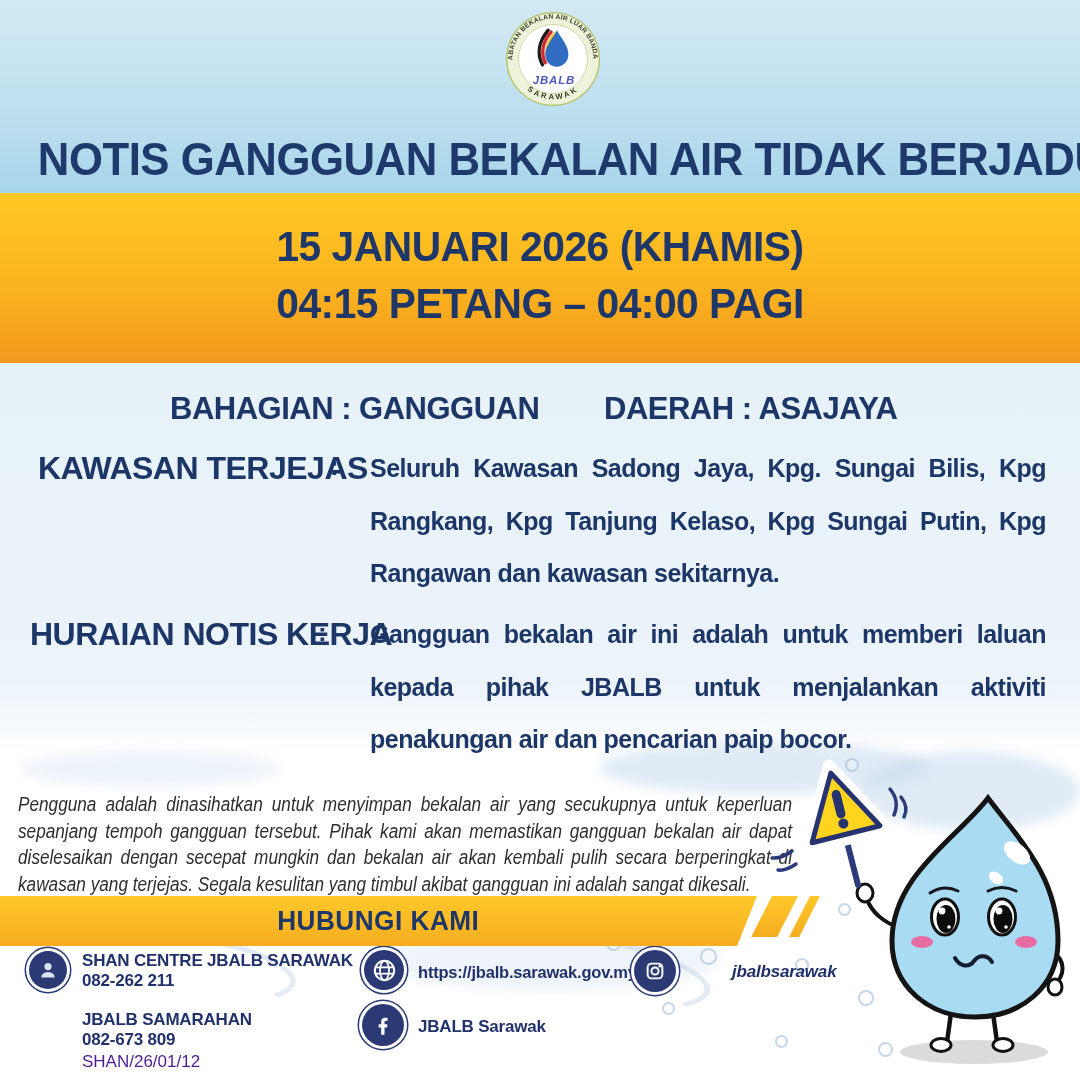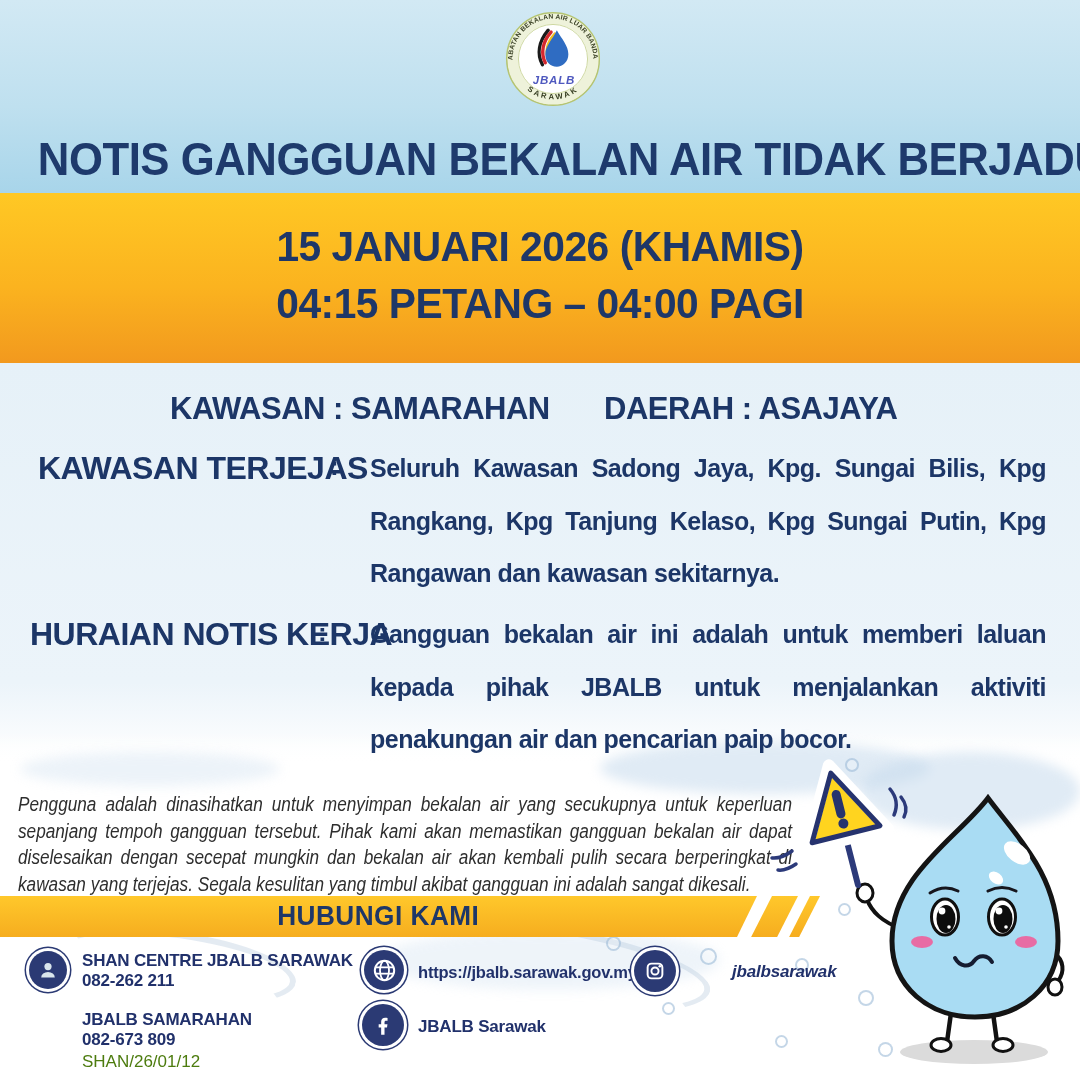--- a/index.html
+++ b/index.html
@@ -25,34 +25,34 @@
   .navy{color:#1c3667;font-weight:700;}
   .row-region{top:391px;font-size:31px;letter-spacing:-0.5px;white-space:nowrap;}
   .sec-label{font-size:32px;letter-spacing:-0.5px;white-space:nowrap;}
   .sec-colon{font-size:26px;}
   .sec-text{width:676px;font-size:25px;line-height:52.5px;letter-spacing:-0.5px;
             text-align:justify;color:#1c3667;font-weight:700;}
   .advisory{left:18px;top:791px;width:900px;color:#2e2e2e;font-style:italic;
             font-size:20px;line-height:26.5px;text-align:justify;
             transform:scaleX(0.86);transform-origin:0 0;}
   
-  .banner-contact{left:0;top:896px;width:757px;height:41px;
+  .banner-contact{left:0;top:896px;width:757px;height:50px;
             background:linear-gradient(180deg,#ffc82b 0%,#f6ad1f 100%);
             clip-path:polygon(0 0,100% 0,calc(100% - 20px) 100%,0 100%);
             display:flex;align-items:center;justify-content:center;}
   .banner-contact span{color:#1e3768;font-weight:700;font-size:27px;letter-spacing:0.5px;
             transform:scaleX(0.97);}
   .stripe{top:896px;height:41px;background:linear-gradient(180deg,#ffc82b,#f6ad1f);
             transform:skewX(-27deg);transform-origin:top left;}
   
   .icon-badge{width:38px;height:38px;border-radius:50%;background:#2b3a74;
             box-shadow:0 0 0 3px #ffffff,0 0 0 4.5px #2b3a74;
             display:flex;align-items:center;justify-content:center;}
   .c-text{color:#21316b;font-weight:700;font-size:17px;line-height:20px;letter-spacing:-0.2px;white-space:nowrap;}
-  .ref-code{color:#4d7c0f;font-weight:400;font-size:17px;white-space:nowrap;}
+  .ref-code{color:#4c1d95;font-weight:400;font-size:17px;white-space:nowrap;}
   
   .blob{border-radius:50%;background:rgba(198,218,236,0.55);filter:blur(6px);}
   .swirl{border:6px solid rgba(183,202,222,0.38);border-radius:50%;
          border-bottom-color:transparent;border-left-color:transparent;transform:rotate(8deg);}
   .bubble{border:2px solid rgba(148,180,212,0.55);border-radius:50%;background:rgba(255,255,255,0.2);}
   .fade-line{left:0;top:733px;width:1080px;height:34px;
          background:linear-gradient(180deg,rgba(236,244,250,0) 0%,#ffffff 85%);}
   .z1{z-index:1}.z2{z-index:2}.z3{z-index:3}.z4{z-index:4}.z5{z-index:5}
 </style>
 </head>
@@ -108,21 +108,21 @@
     <text x="51" y="76" font-size="12" font-weight="700" font-style="italic" fill="#4f59bf" letter-spacing="0.8" text-anchor="middle">JBALB</text>
   </svg>
 
   <div class="abs title z2">NOTIS GANGGUAN BEKALAN AIR TIDAK BERJADUAL</div>
 
   <div class="abs date-text z3">
     <div>15 JANUARI 2026 (KHAMIS)</div>
     <div>04:15 PETANG – 04:00 PAGI</div>
   </div>
 
-  <div class="abs navy row-region z2" style="left:170px;">KAWASAN : SAMARAHAN</div>
+  <div class="abs navy row-region z2" style="left:170px;">BAHAGIAN : GANGGUAN</div>
   <div class="abs navy row-region z2" style="left:604px;">DAERAH : ASAJAYA</div>
 
   <div class="abs navy sec-label z2" style="left:38px;top:450px;">KAWASAN TERJEJAS</div>
   <div class="abs navy sec-colon z2" style="left:330px;top:451px;">:</div>
   <div class="abs sec-text z2" style="left:370px;top:442px;">Seluruh Kawasan Sadong Jaya, Kpg. Sungai Bilis, Kpg Rangkang, Kpg Tanjung Kelaso, Kpg Sungai Putin, Kpg Rangawan dan kawasan sekitarnya.</div>
 
   <div class="abs navy sec-label z2" style="left:30px;top:616px;">HURAIAN NOTIS KERJA</div>
   <div class="abs navy sec-colon z2" style="left:318px;top:617px;">:</div>
   <div class="abs sec-text z2" style="left:370px;top:608px;">Gangguan bekalan air ini adalah untuk memberi laluan kepada pihak JBALB untuk menjalankan aktiviti penakungan air dan pencarian paip bocor.</div>
 

